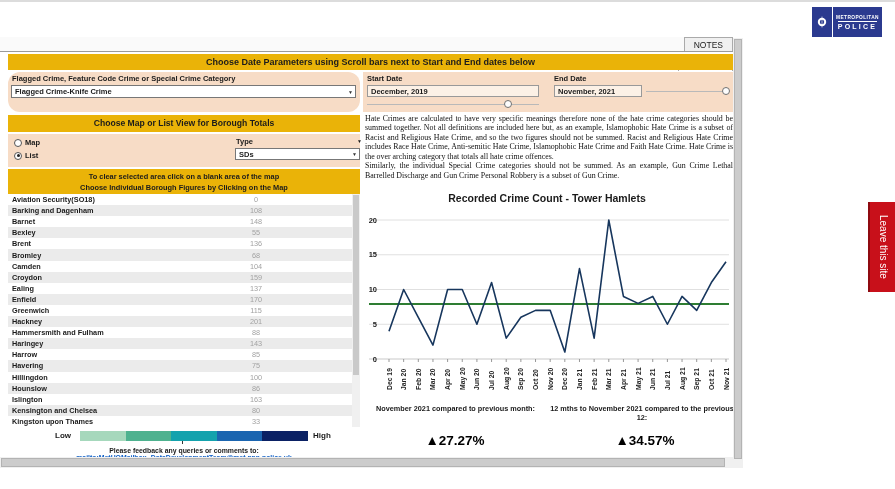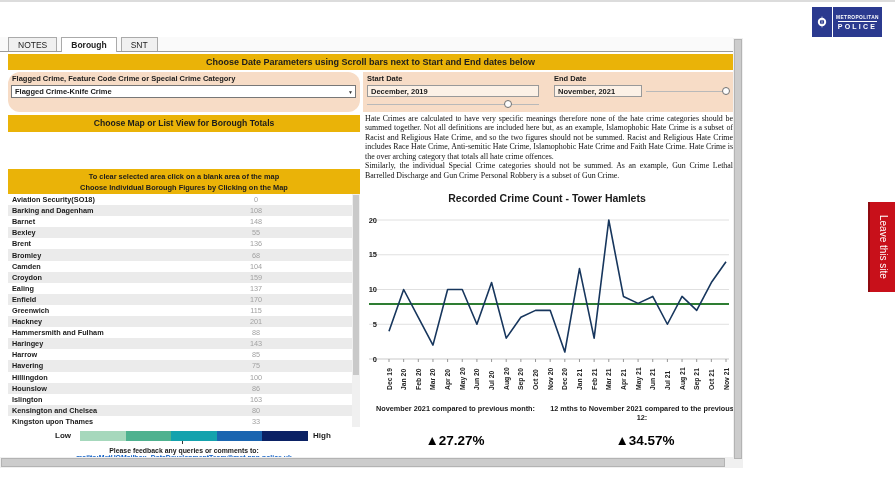--- a/index.html
+++ b/index.html
@@ -6,21 +6,21 @@
   #page{position:relative;width:895px;height:489px;background:#fff;overflow:hidden;
         font-family:"Liberation Sans",sans-serif;color:#1a1a1a;border-top:2px solid #dcdcdc;}
   .abs{position:absolute;}
   
   #logo{left:812px;top:5px;width:70px;height:30px;background:#2b3a8f;display:flex;}
   #logo .crest{width:20px;border-right:1px solid #fff;display:flex;align-items:center;justify-content:center;}
   #logo .ltext{flex:1;display:flex;flex-direction:column;align-items:center;justify-content:center;color:#fff;}
   #logo .l1{font-size:4.8px;letter-spacing:.4px;font-weight:bold;}
   #logo .l2{font-size:7px;letter-spacing:2.2px;font-weight:bold;border-top:1px solid #fff;margin-top:1px;padding-top:1px;}
   
-  #tab-bar{left:0;top:35px;width:733px;height:15px;border-bottom:1px solid #9a9a9a;display:flex;align-items:flex-end;padding-left:8px;box-sizing:border-box;gap:4px;background:#fafafa;}
+  #tab-bar{left:0;top:35px;width:733px;height:15px;border-bottom:1px solid #9a9a9a;display:flex;align-items:flex-end;padding-left:8px;box-sizing:border-box;gap:4px;background:#fafafa;flex-direction:column;}
   .tab{font-size:8.5px;padding:2px 9px 1px 9px;background:#f0f0f0;border:1px solid #aaa;border-bottom:none;color:#222;}
   .tab.active{background:#fff;font-weight:bold;position:relative;top:1px;padding-bottom:2px;}
   
   .band{background:#eab308;color:#1c1c1c;font-weight:bold;text-align:center;}
   #band-date{left:8px;top:52px;width:725px;height:16px;font-size:9px;line-height:16px;}
   #band-view{left:8px;top:113px;width:352px;height:17px;font-size:8.6px;line-height:17px;}
   #band-instr{left:8px;top:167px;width:352px;height:25px;font-size:7.4px;line-height:11px;padding-top:2px;box-sizing:border-box;}
   
   .panel{background:#f7dcc6;}
   #crime-panel{left:8px;top:70px;width:352px;height:40px;border-radius:12px;}
@@ -135,20 +135,38 @@
       <span>November, 2021</span>
     </div>
     <div class="slider" style="left:96px;top:15px;width:82px;">
       <div class="track"></div>
       <div class="handle" style="left: calc(100% - 6px);"></div>
     </div>
   </div>
 
   <div class="abs band" id="band-view">Choose Map or List View for Borough Totals</div>
 
+  <div class="abs panel" id="view-panel">
+    <div class="radio-row" style="top:4px;">
+      <span class="radio"></span>
+      <span>Map</span>
+    </div>
+    <div class="radio-row" style="top:17px;">
+      <span class="radio checked"></span>
+      <span>List</span>
+    </div>
+    <div id="type-label-row">
+      <span>Type</span>
+      <span class="arrow">▼</span>
+    </div>
+    <div class="combo" style="left:227px;top:14px;width:125px;height:12px;">
+      <span>SDs</span>
+      <span class="arrow">▼</span>
+    </div>
+  </div>
 
   <div class="abs band" id="band-instr">
     <div>To clear selected area click on a blank area of the map</div>
     <div>Choose Individual Borough Figures by Clicking on the Map</div>
   </div>
 
   <div class="abs" id="borough-list">
       <div class="b-row">
         <span class="b-name">Aviation Security(SO18)</span>
         <span class="b-val">0</span>

